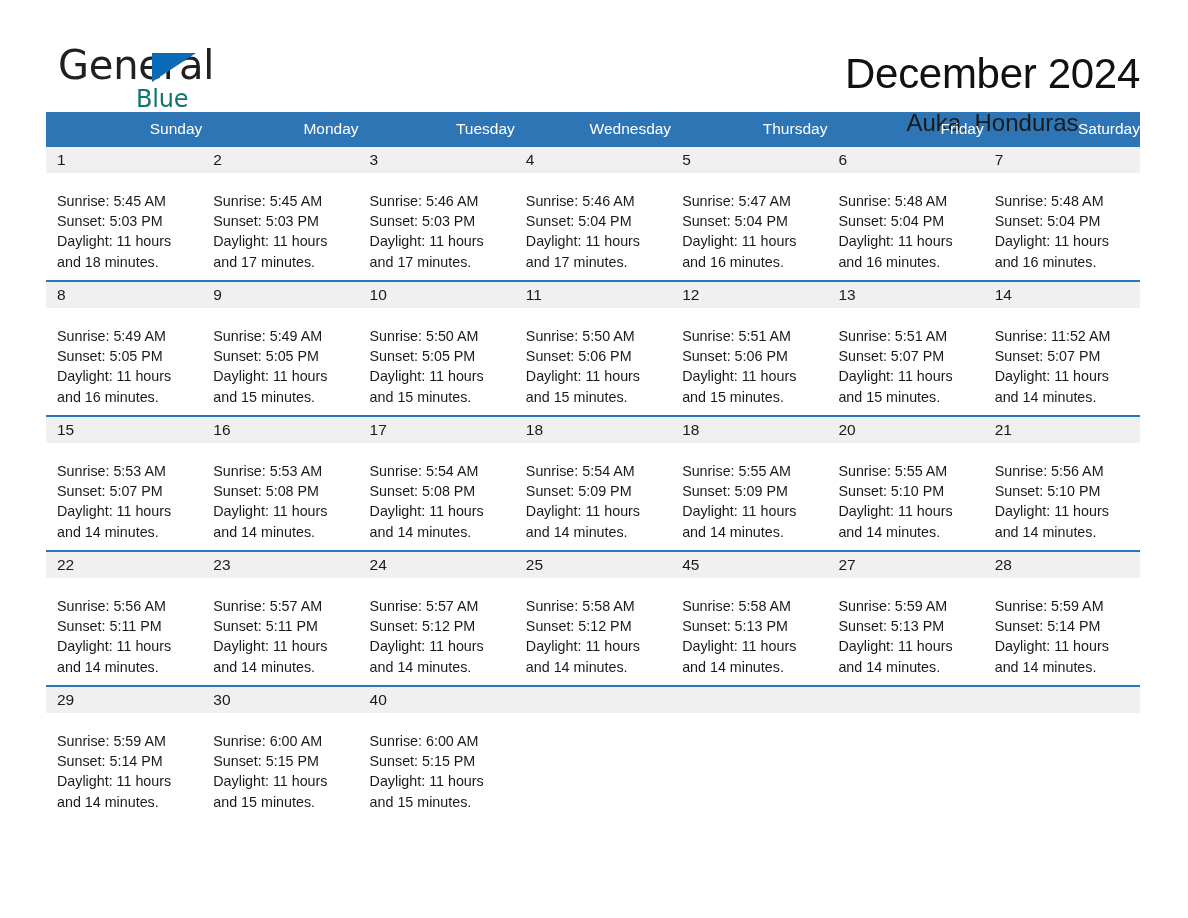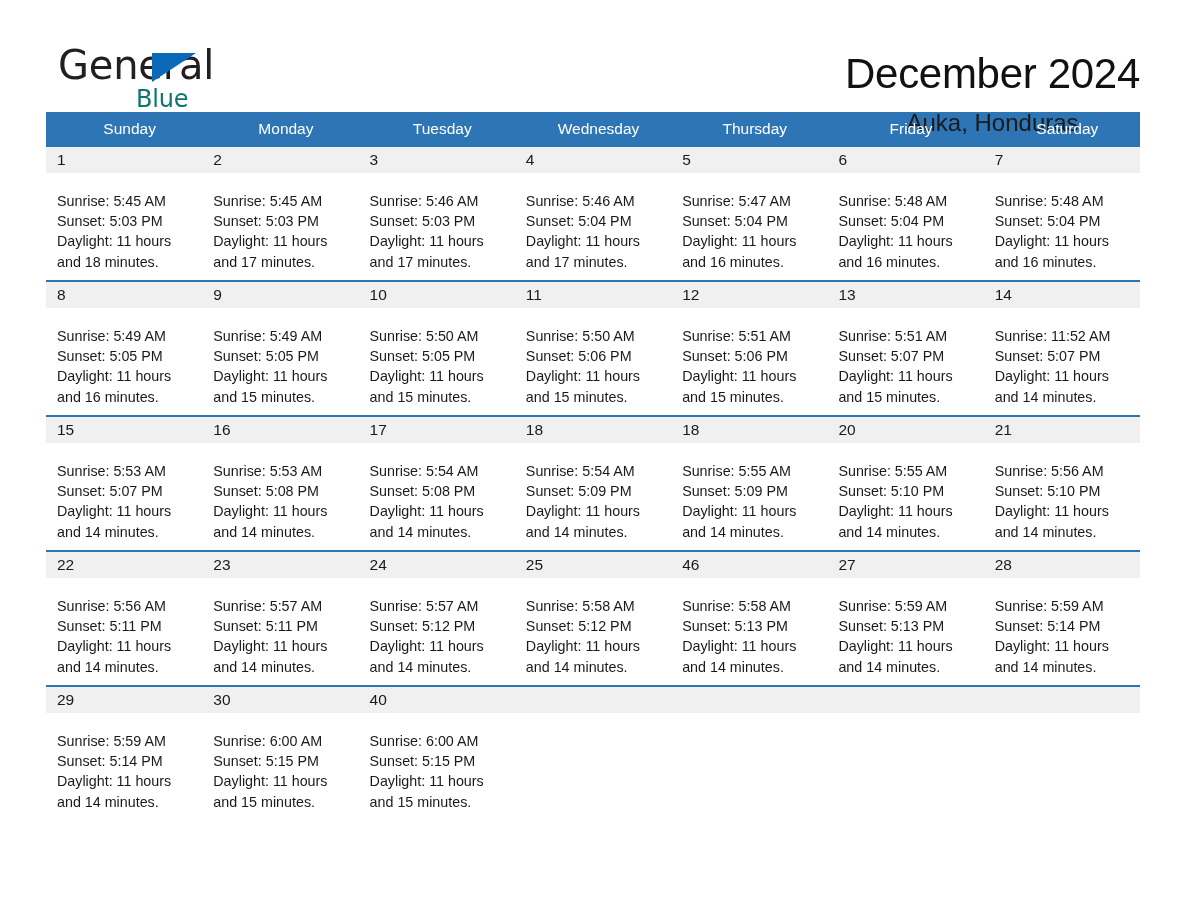--- a/index.html
+++ b/index.html
@@ -93,21 +93,21 @@
     border-collapse: collapse;
     table-layout: fixed;
   }
   .calendar col { width: 156.28px; }
 
   .calendar thead th {
     background: #2e75b6;
     color: #ffffff;
     font-size: 15.5px;
     font-weight: 400;
-    text-align: center;
+    text-align: right;
     padding: 8px 0 9px 11px;
     height: 31px;
     border: none;
   }
 
   .week-row td {
     vertical-align: top;
     padding: 0;
     border-top: 2px solid #2e75b6;
     background: #ffffff;
@@ -455,21 +455,21 @@
             <div class="cell-body">
               <div>Sunrise: 5:58 AM</div>
               <div>Sunset: 5:12 PM</div>
               <div>Daylight: 11 hours</div>
               <div>and 14 minutes.</div>
             </div>
           </div>
         </td>
         <td>
           <div class="cell">
-            <div class="daynum-band">46</div>
+            <div class="daynum-band">45</div>
             <div class="cell-body">
               <div>Sunrise: 5:58 AM</div>
               <div>Sunset: 5:13 PM</div>
               <div>Daylight: 11 hours</div>
               <div>and 14 minutes.</div>
             </div>
           </div>
         </td>
         <td>
           <div class="cell">

